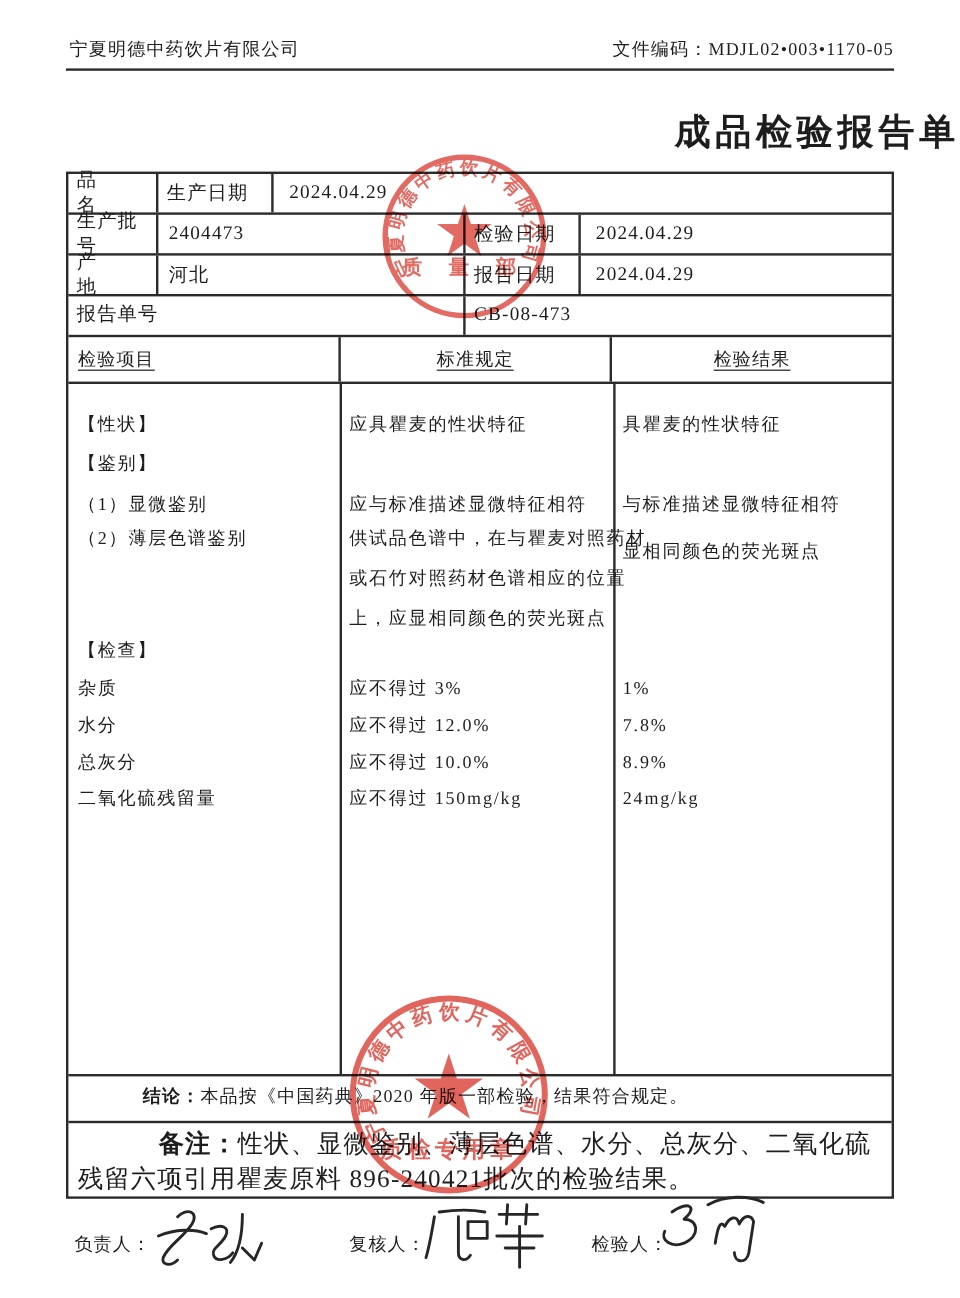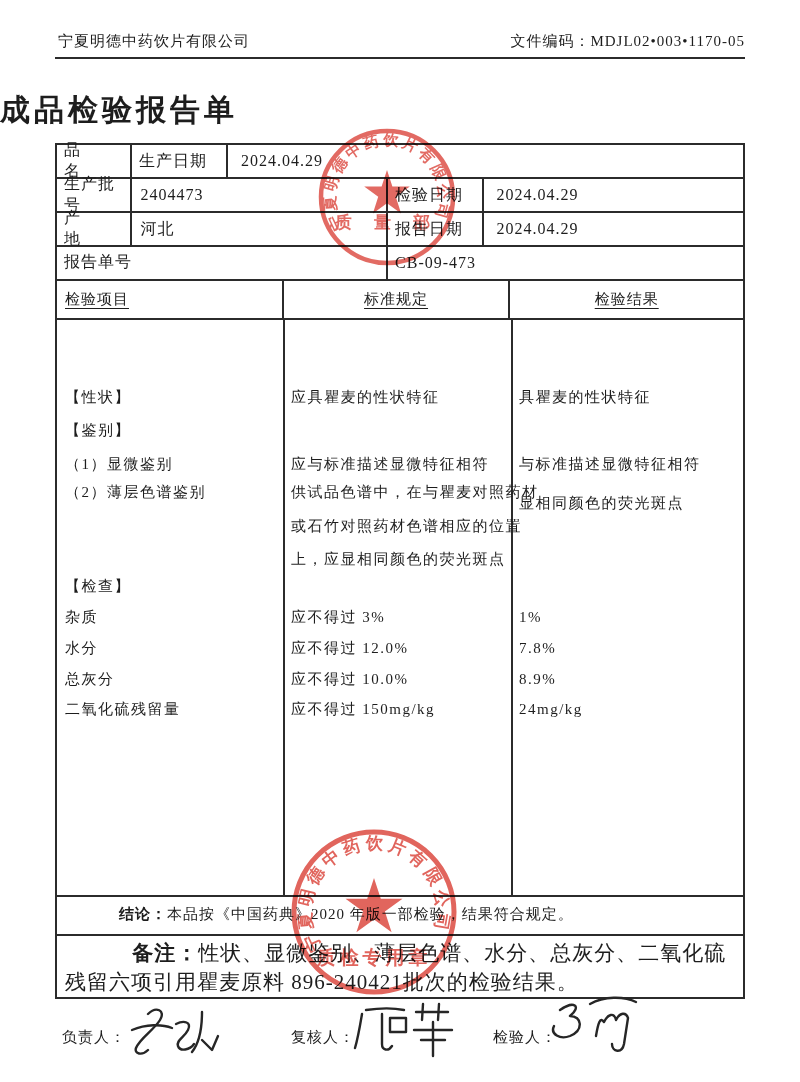--- a/index.html
+++ b/index.html
@@ -4,21 +4,21 @@
 <style>
   html,body{margin:0;padding:0;background:#fff;}
   body{width:800px;height:1082px;position:relative;overflow:hidden;
        font-family:"Liberation Serif","DejaVu Serif",serif;color:#1d1d1d;}
   .abs{position:absolute;}
   
   .hdr-company{left:58px;top:32px;font-size:15px;letter-spacing:1px;}
   .hdr-code{right:55px;top:32px;font-size:15px;letter-spacing:1px;}
   .hdr-rule{left:55px;top:57px;width:690px;height:2px;background:#2b2b2b;}
   
-  .title{left:0;top:90px;width:800px;text-align:left;font-size:30px;
+  .title{left:0;top:90px;width:800px;text-align:right;font-size:30px;
          font-weight:bold;letter-spacing:4px;}
   
   .doc-table{left:55px;top:143px;width:690px;height:856px;border:2px solid #2b2b2b;
              box-sizing:border-box;display:flex;flex-direction:column;}
   .irow{display:flex;height:34px;border-bottom:2px solid #2b2b2b;box-sizing:border-box;}
   .irow .cell{box-sizing:border-box;display:flex;align-items:center;font-size:16px;letter-spacing:1px;}
   .cl1{width:73px;padding-left:7px;}
   .cl2{width:258px;border-left:2px solid #2b2b2b;padding-left:9px;}
   .cl3{width:96px;border-left:2px solid #2b2b2b;padding-left:7px;}
   .cl4{width:263px;border-left:2px solid #2b2b2b;padding-left:13px;}
@@ -29,21 +29,21 @@
   .chead{display:flex;height:39px;border-bottom:2px solid #2b2b2b;box-sizing:border-box;font-size:15px;letter-spacing:1px;}
   .chead .hc{box-sizing:border-box;display:flex;align-items:center;}
   .hc1{width:226px;padding-left:8px;}
   .hc2{width:228px;border-left:2px solid #2b2b2b;justify-content:center;}
   .hc3{width:236px;border-left:2px solid #2b2b2b;justify-content:center;}
   .chead span{text-decoration:underline;text-underline-offset:4px;text-align:right;}
   
   .tbody{height:581px;position:relative;border-bottom:2px solid #2b2b2b;box-sizing:border-box;}
   .vline{position:absolute;top:0;bottom:0;width:2px;background:#2b2b2b;}
   .v1{left:226px;} .v2{left:454px;}
-  .bline{position:absolute;font-size:15px;letter-spacing:1.5px;white-space:nowrap;height:20px;line-height:20px;margin-top:43px;}
+  .bline{position:absolute;font-size:15px;letter-spacing:1.5px;white-space:nowrap;height:20px;line-height:20px;}
   .c1{left:8px;} .c2{left:234px;} .c3{left:462px;}
   
   .concl{height:39px;border-bottom:2px solid #2b2b2b;box-sizing:border-box;
          font-size:15px;letter-spacing:1px;line-height:35px;padding-left:8px;text-indent:2.2em;}
   .remark{flex:1;box-sizing:border-box;font-size:21px;letter-spacing:1px;
           line-height:29px;padding:3px 10px 0 8px;text-indent:2.2em;}
   .blab{font-weight:bold;margin-left:21px;}
   
   .flabel{top:1028px;font-size:15px;letter-spacing:1px;}
   .sig{position:absolute;}
@@ -79,21 +79,21 @@
 
   <div class="irow">
     <div class="cell cl1">产　　地</div>
     <div class="cell cl2">河北</div>
     <div class="cell cl3">报告日期</div>
     <div class="cell cl4 wide">2024.04.29</div>
   </div>
 
   <div class="irow">
     <div class="cell cl-half1">报告单号</div>
-    <div class="cell cl-half2 wide">CB-09-473</div>
+    <div class="cell cl-half2 wide">CB-08-473</div>
   </div>
 
   <div class="chead">
     <div class="hc hc1">
         <span>检验项目</span>
       </div>
     <div class="hc hc2">
         <span>标准规定</span>
       </div>
     <div class="hc hc3">

